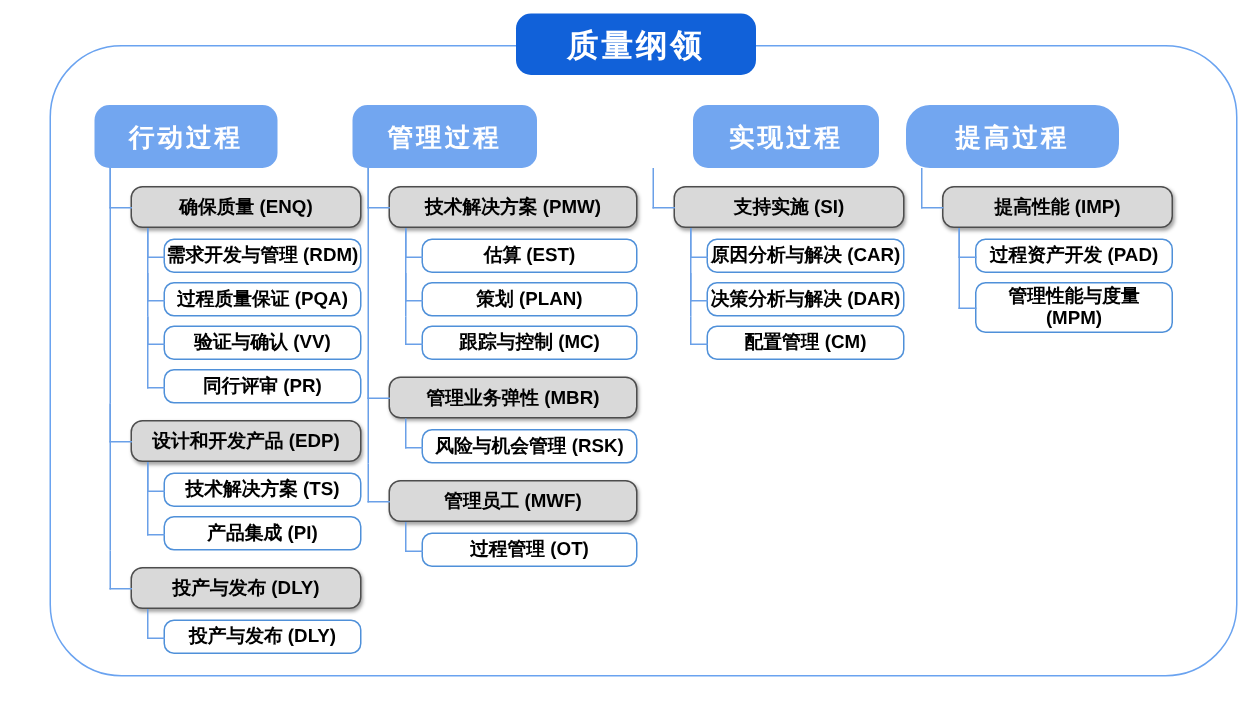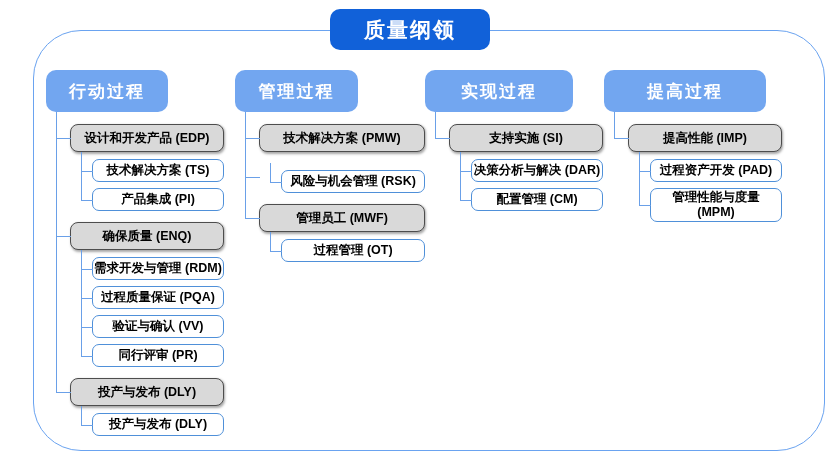--- a/index.html
+++ b/index.html
@@ -16,21 +16,21 @@
     width:839px;height:469px;position:relative;overflow:hidden;
     background:#ffffff;
     font-family:"Liberation Sans","DejaVu Sans",sans-serif;
   }
   .container{
     position:absolute;left:33px;top:30px;width:792px;height:421px;
     border:1.5px solid var(--container-border);
     border-radius:48px;background:#fff;z-index:1;
   }
   .title-box{
-    position:absolute;left:330px;top:9px;width:160px;height:41px;
+    position:absolute;left:344px;top:9px;width:160px;height:41px;
     background:var(--title-bg);border-radius:10px;z-index:5;
     display:flex;align-items:center;justify-content:center;
     color:#fff;font-size:21px;font-weight:bold;letter-spacing:2px;
   }
   .col{position:absolute;z-index:3;}
   .col-header{
     height:42px;border-radius:10px;background:var(--header-bg);
     display:flex;align-items:center;justify-content:center;
     color:#fff;font-size:17px;font-weight:bold;letter-spacing:2px;
   }
@@ -81,50 +81,50 @@
 </style>
 </head>
 <body>
 
 <div class="container"></div>
 
 <div class="title-box">
   <span>质量纲领</span>
 </div>
 
-<div class="col" style="left:46px;top:70px;width:178px;">
+<div class="col" style="left:63px;top:70px;width:178px;">
   <div class="col-header" style="width:122px;">
     <span>行动过程</span>
   </div>
   <div class="groups">
     <div class="group">
+      <div class="gray-box">确保质量 (ENQ)</div>
+      <div class="children">
+        <div class="child">
+            <div class="white-box">需求开发与管理 (RDM)</div>
+          </div>
+        <div class="child">
+            <div class="white-box">过程质量保证 (PQA)</div>
+          </div>
+        <div class="child">
+            <div class="white-box">验证与确认 (VV)</div>
+          </div>
+        <div class="child">
+            <div class="white-box">同行评审 (PR)</div>
+          </div>
+      </div>
+    </div>
+    <div class="group">
       <div class="gray-box">设计和开发产品 (EDP)</div>
       <div class="children">
         <div class="child">
             <div class="white-box">技术解决方案 (TS)</div>
           </div>
         <div class="child">
             <div class="white-box">产品集成 (PI)</div>
-          </div>
-      </div>
-    </div>
-    <div class="group">
-      <div class="gray-box">确保质量 (ENQ)</div>
-      <div class="children">
-        <div class="child">
-            <div class="white-box">需求开发与管理 (RDM)</div>
-          </div>
-        <div class="child">
-            <div class="white-box">过程质量保证 (PQA)</div>
-          </div>
-        <div class="child">
-            <div class="white-box">验证与确认 (VV)</div>
-          </div>
-        <div class="child">
-            <div class="white-box">同行评审 (PR)</div>
           </div>
       </div>
     </div>
     <div class="group">
       <div class="gray-box">投产与发布 (DLY)</div>
       <div class="children">
         <div class="child">
             <div class="white-box">投产与发布 (DLY)</div>
           </div>
       </div>
@@ -132,60 +132,75 @@
   </div>
 </div>
 
 <div class="col" style="left:235px;top:70px;width:190px;">
   <div class="col-header" style="width:123px;">
     <span>管理过程</span>
   </div>
   <div class="groups">
     <div class="group">
       <div class="gray-box">技术解决方案 (PMW)</div>
-    </div>
-    <div class="group">
+      <div class="children">
+        <div class="child">
+            <div class="white-box">估算 (EST)</div>
+          </div>
+        <div class="child">
+            <div class="white-box">策划 (PLAN)</div>
+          </div>
+        <div class="child">
+            <div class="white-box">跟踪与控制 (MC)</div>
+          </div>
+      </div>
+    </div>
+    <div class="group">
+      <div class="gray-box">管理业务弹性 (MBR)</div>
       <div class="children">
         <div class="child">
             <div class="white-box">风险与机会管理 (RSK)</div>
           </div>
       </div>
     </div>
     <div class="group">
       <div class="gray-box">管理员工 (MWF)</div>
       <div class="children">
         <div class="child">
             <div class="white-box">过程管理 (OT)</div>
           </div>
       </div>
     </div>
   </div>
 </div>
 
 <div class="col" style="left:425px;top:70px;width:178px;">
-  <div class="col-header" style="width:148px;">
+  <div class="col-header" style="width:124px;margin-left:37px;">
     <span>实现过程</span>
   </div>
   <div class="groups">
     <div class="group">
       <div class="gray-box">支持实施 (SI)</div>
       <div class="children">
         <div class="child">
+            <div class="white-box">原因分析与解决 (CAR)</div>
+          </div>
+        <div class="child">
             <div class="white-box">决策分析与解决 (DAR)</div>
           </div>
         <div class="child">
             <div class="white-box">配置管理 (CM)</div>
           </div>
       </div>
     </div>
   </div>
 </div>
 
 <div class="col" style="left:604px;top:70px;width:178px;">
-  <div class="col-header" style="width:162px;">
+  <div class="col-header" style="width:142px;border-radius:16px;">
     <span>提高过程</span>
   </div>
   <div class="groups">
     <div class="group">
       <div class="gray-box">提高性能 (IMP)</div>
       <div class="children">
         <div class="child">
             <div class="white-box">过程资产开发 (PAD)</div>
           </div>
         <div class="child tall">

